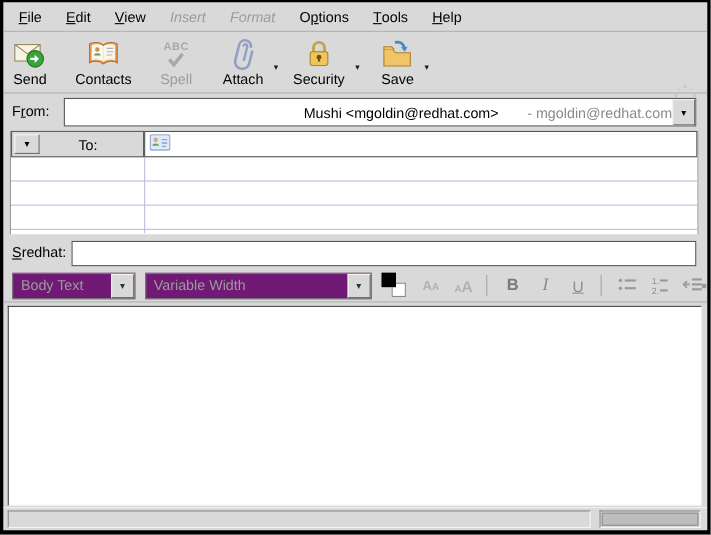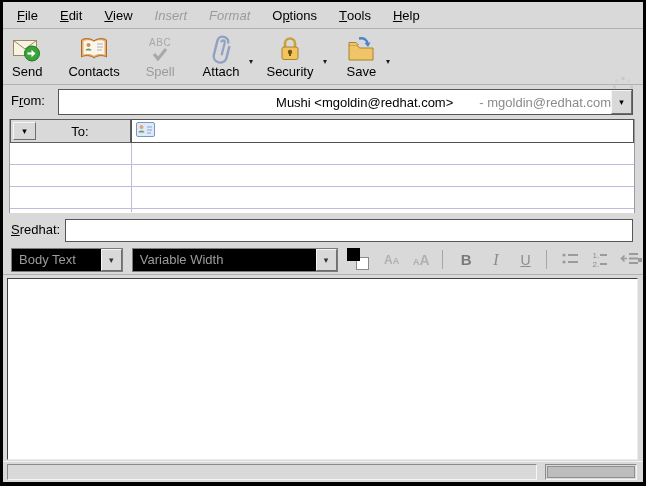--- a/index.html
+++ b/index.html
@@ -28,21 +28,21 @@
     position: absolute; top: 28px; left: 0; right: 0; height: 55px;
     display: flex; align-items: flex-start; padding: 3px 2px 0 2px;
     border-bottom: 1px solid #b2b2b2;
   }
   .tbtn { display: flex; flex-direction: column; align-items: center; padding: 1px 7px; }
   .ticon { height: 30px; display: flex; align-items: center; justify-content: center; }
   .tlabel { font-size: 13px; line-height: 15px; white-space: nowrap; }
   .tbtn.disabled .tlabel { color: #9b9b9b; }
   .tbtn-arrow { align-self: flex-start; margin-top: 24px; width: 9px; font-size: 8px; color: #1a1a1a; text-align: center; }
   .spell-stack { display:flex; flex-direction:column; align-items:center; color:#a8a8a8; }
-  .spell-abc { font-size: 10px; font-weight: normal; letter-spacing: 0.5px; line-height: 10px; }
+  .spell-abc { font-size: 10px; font-weight: bold; letter-spacing: 0.5px; line-height: 10px; }
   .spinner { position: absolute; right: 8px; top: 45px; }
   
   .from-row { position: absolute; top: 86px; left: 0; right: 0; height: 28px; }
   .field-label { position: absolute; left: 8px; top: 5px; }
   .from-combo {
     position: absolute; left: 55px; right: 10px; top: 1px; height: 26px;
     border: 1px solid #565656; background: #fff; display: flex;
   }
   .from-combo-text { flex: 1; display: flex; align-items: center; padding-left: 7px; white-space: nowrap; overflow: hidden; justify-content: flex-end; }
   .from-secondary { color: #8a8a8a; margin-left: 26px; }
@@ -80,21 +80,21 @@
     position: absolute; left: 62px; right: 10px; top: 2px; height: 23px;
     background: #fff; border: 1px solid #565656;
   }
   
   .fmtbar {
     position: absolute; top: 243px; left: 0; right: 0; height: 30px;
     display: flex; align-items: center; padding: 0 0 0 8px;
     border-bottom: 1px solid #b2b2b2; overflow: hidden;
   }
   .fmt-combo {
-    height: 24px; border: 1px solid #7c7c7c; background: #000000;
+    height: 24px; border: 1px solid #7c7c7c; background: #701a75;
     color: #9b9b9b; display: flex; align-items: stretch;
   }
   .fmt-combo .txt { flex: 1; display: flex; align-items: center; padding-left: 7px; white-space: nowrap; }
   .fmt-combo .combo-btn { color: #333; }
   .combo-paragraph { width: 113px; }
   .combo-font { width: 208px; margin-left: 9px; }
   .colorpick { position: relative; width: 24px; height: 24px; margin-left: 9px; }
   .colorpick .fg { position: absolute; left: 0; top: 0; width: 13px; height: 13px; background: #000; border: 1px solid #000; z-index: 2; }
   .colorpick .bg { position: absolute; left: 9px; top: 9px; width: 13px; height: 13px; background: #fff; border: 1px solid #8a8a8a; }
   .fmt-btn {

